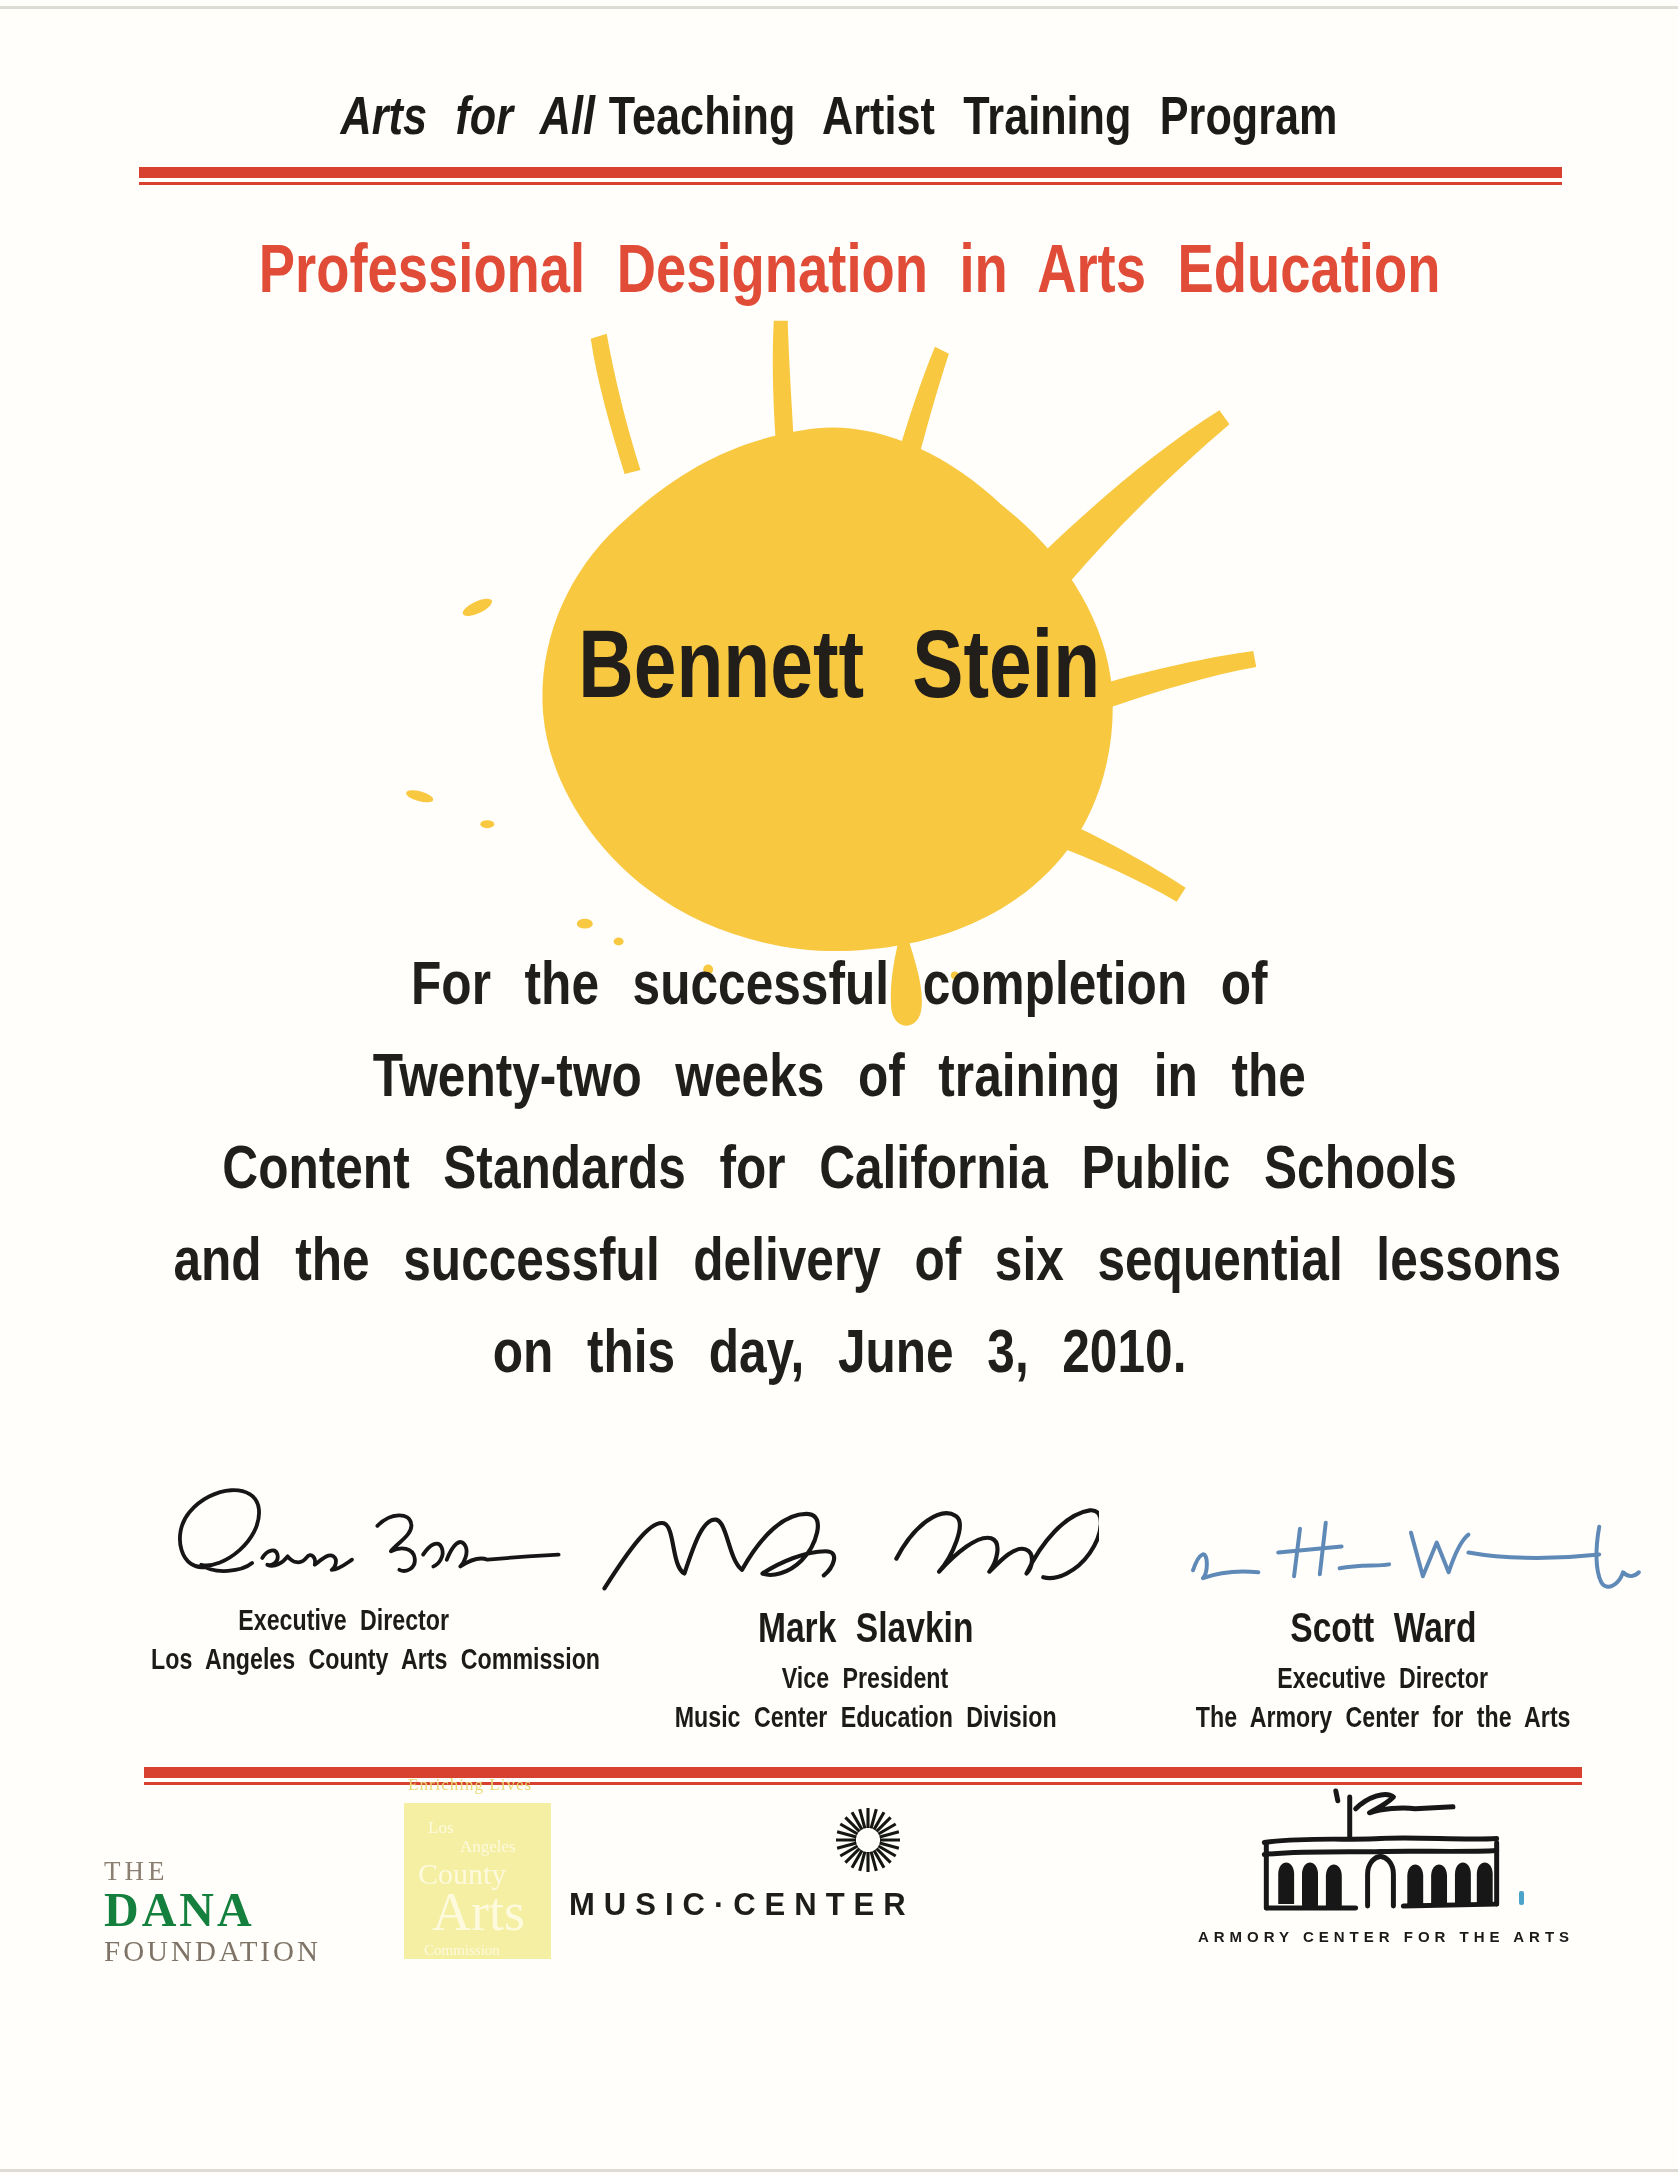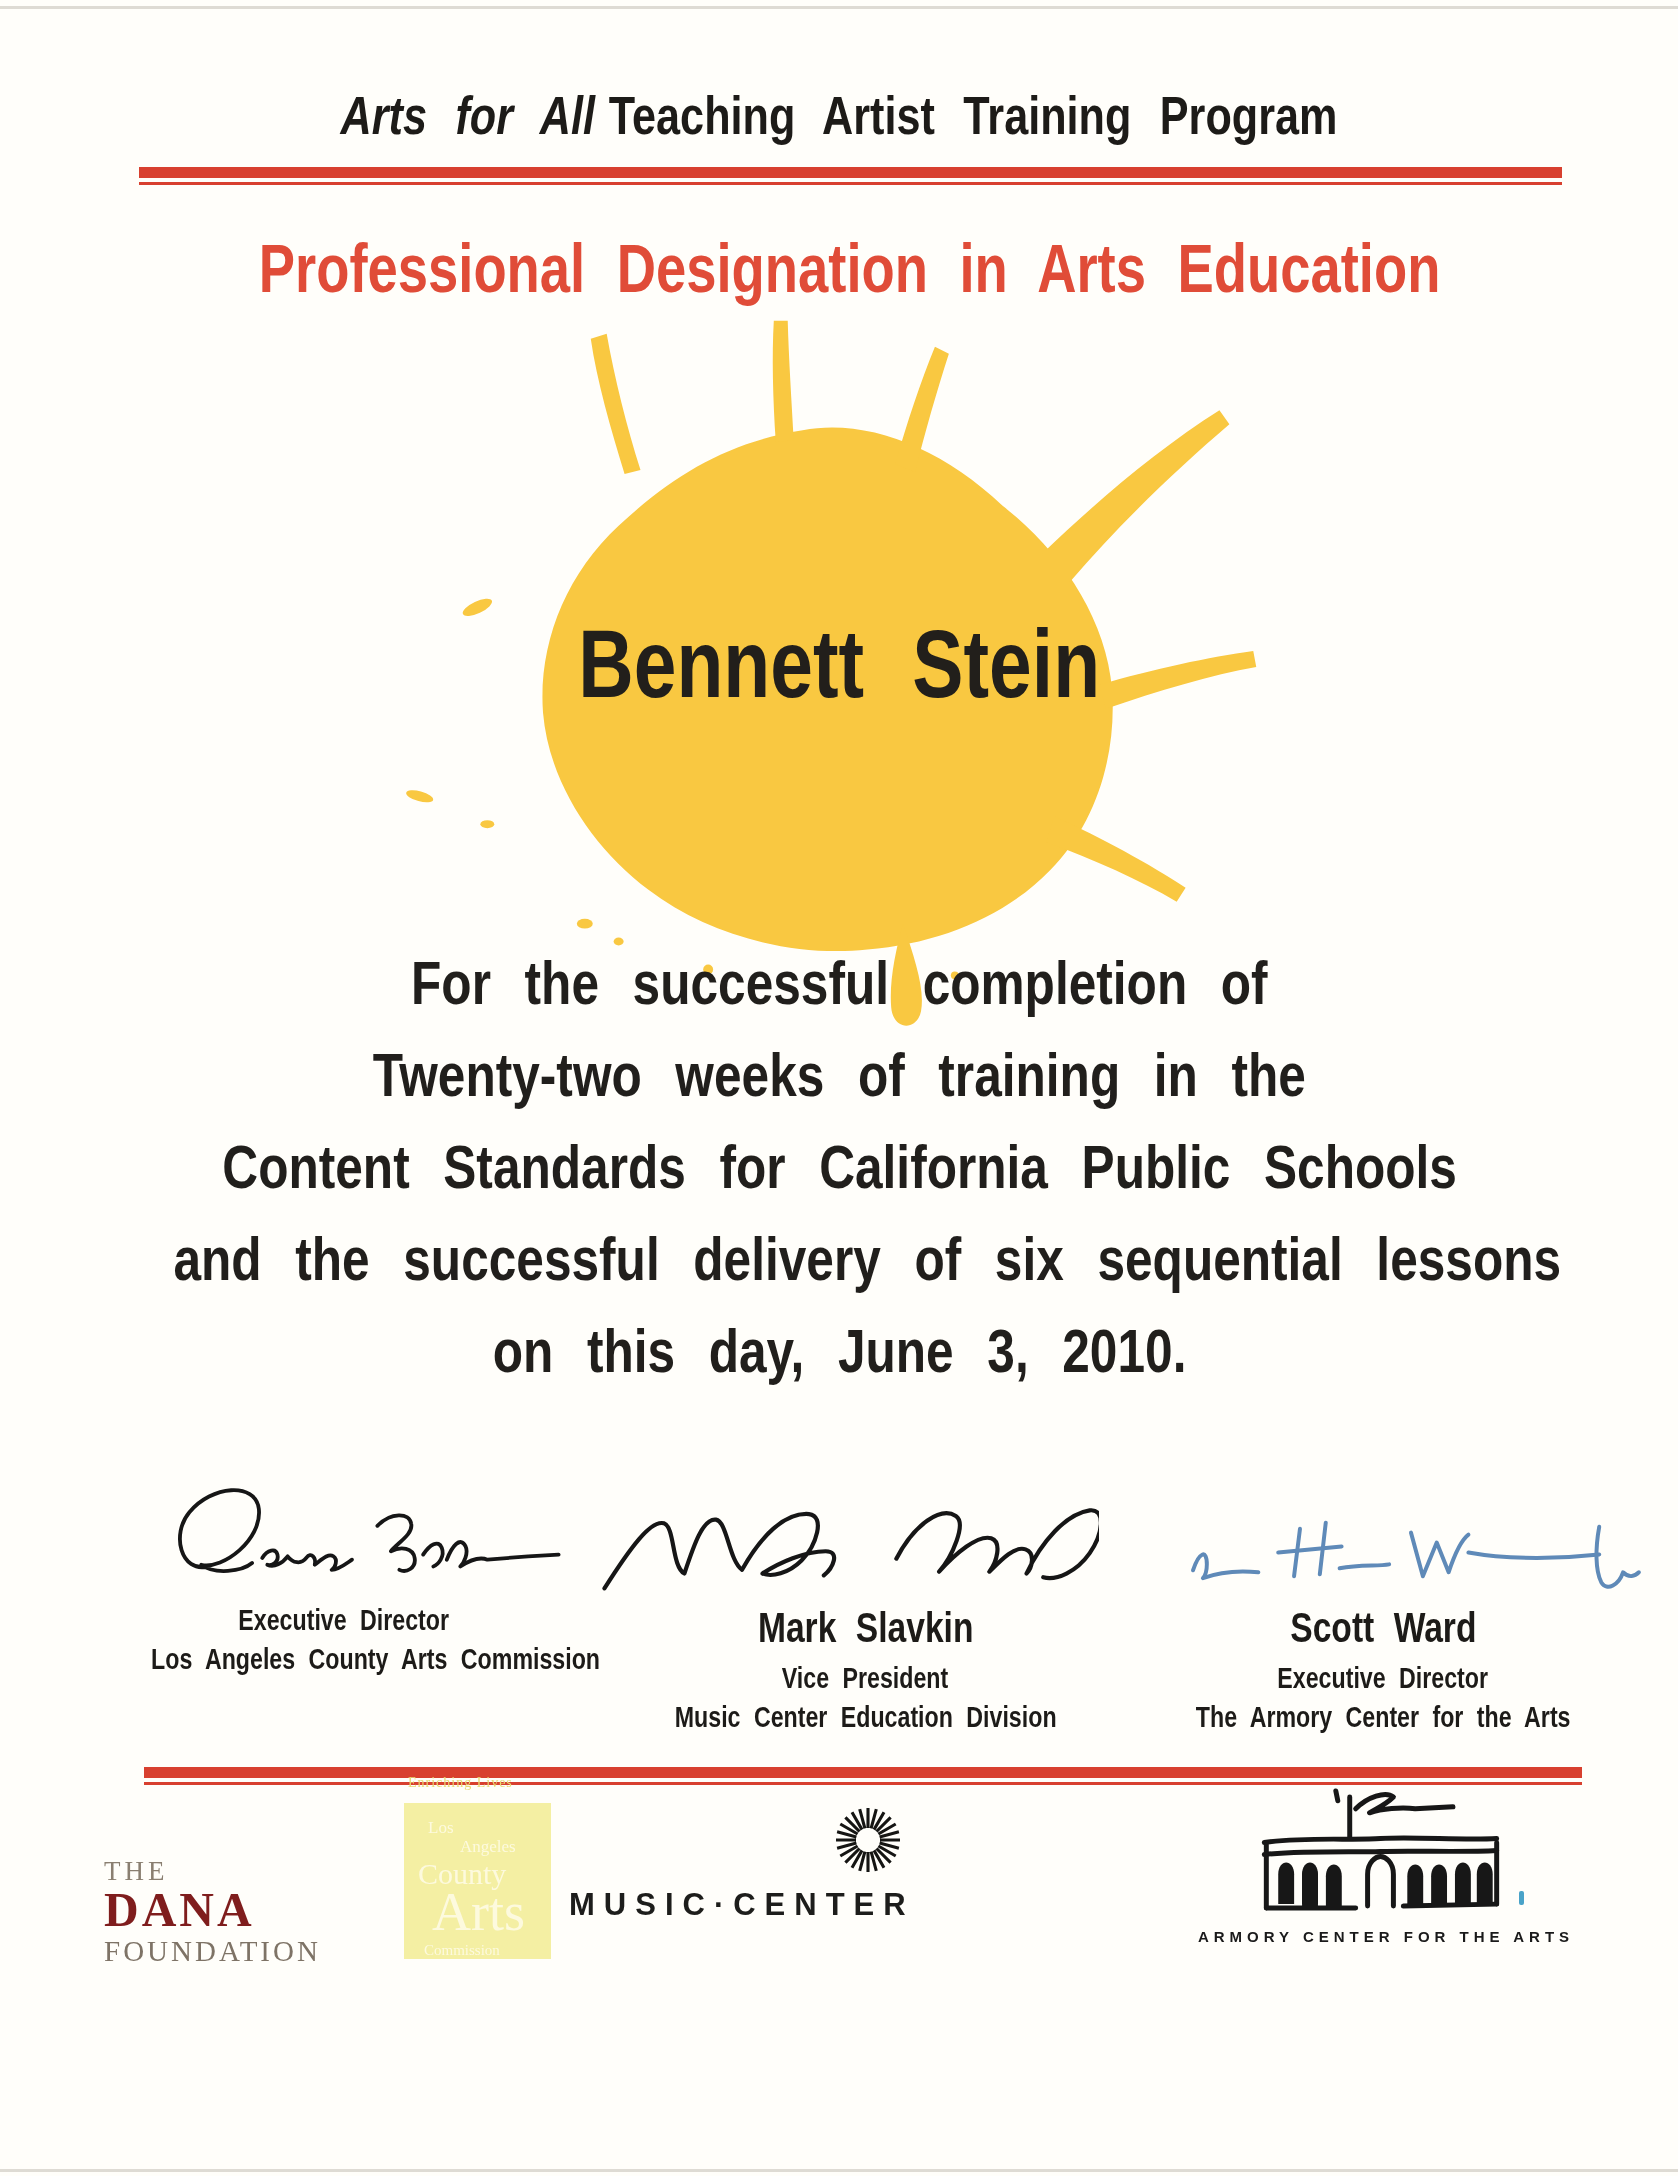--- a/index.html
+++ b/index.html
@@ -30,24 +30,24 @@
   .sig-col{position:absolute;top:1604px;text-align:center;}
   .sig-col .s-name{font-size:42px;font-weight:bold;color:#1d1b18;margin-bottom:10px;word-spacing:0.3em;}
   .sig-col .s-title{font-size:29px;font-weight:bold;color:#1d1b18;margin-bottom:6px;word-spacing:0.3em;}
   .sig-col .s-org{font-size:29px;font-weight:bold;color:#1d1b18;word-spacing:0.3em;}
   .col-1{left:95px;width:498px;}
   .col-2{left:602px;width:527px;}
   .col-3{left:1134px;width:498px;}
   
   .dana{position:absolute;left:104px;top:1857px;font-family:"Liberation Serif",serif;line-height:1.05;}
   .dana .d1{font-size:27px;letter-spacing:4px;color:#8a7f71;}
-  .dana .d2{font-size:48px;letter-spacing:3px;color:#7f1d1d;font-weight:bold;}
+  .dana .d2{font-size:48px;letter-spacing:3px;color:#15803d;font-weight:bold;}
   .dana .d3{font-size:29px;letter-spacing:3px;color:#7e7366;}
   .lac-tagline{position:absolute;left:408px;top:1775px;font-family:"Liberation Serif",serif;
-               font-size:14px;color:#e7da72;letter-spacing:1px;}
+               font-size:17px;color:#e7da72;letter-spacing:1px;}
   .lac-box{position:absolute;left:404px;top:1803px;width:147px;height:156px;background:#f4efa3;
            font-family:"Liberation Serif",serif;color:#fdfade;overflow:hidden;}
   .lac-box div{line-height:1.0;}
   .lac-los{font-size:17px;margin:16px 0 0 24px;}
   .lac-angeles{font-size:17px;margin:2px 0 0 56px;}
   .lac-county{font-size:30px;margin:4px 0 0 14px;}
   .lac-arts{font-size:54px;margin:-4px 0 0 28px;}
   .lac-commission{font-size:15px;margin:4px 0 0 20px;}
   .mc{position:absolute;left:569px;top:1805px;width:597px;color:#1d1d1b;}
   .mc-icon{display:block;margin:0 auto 12px auto;}

